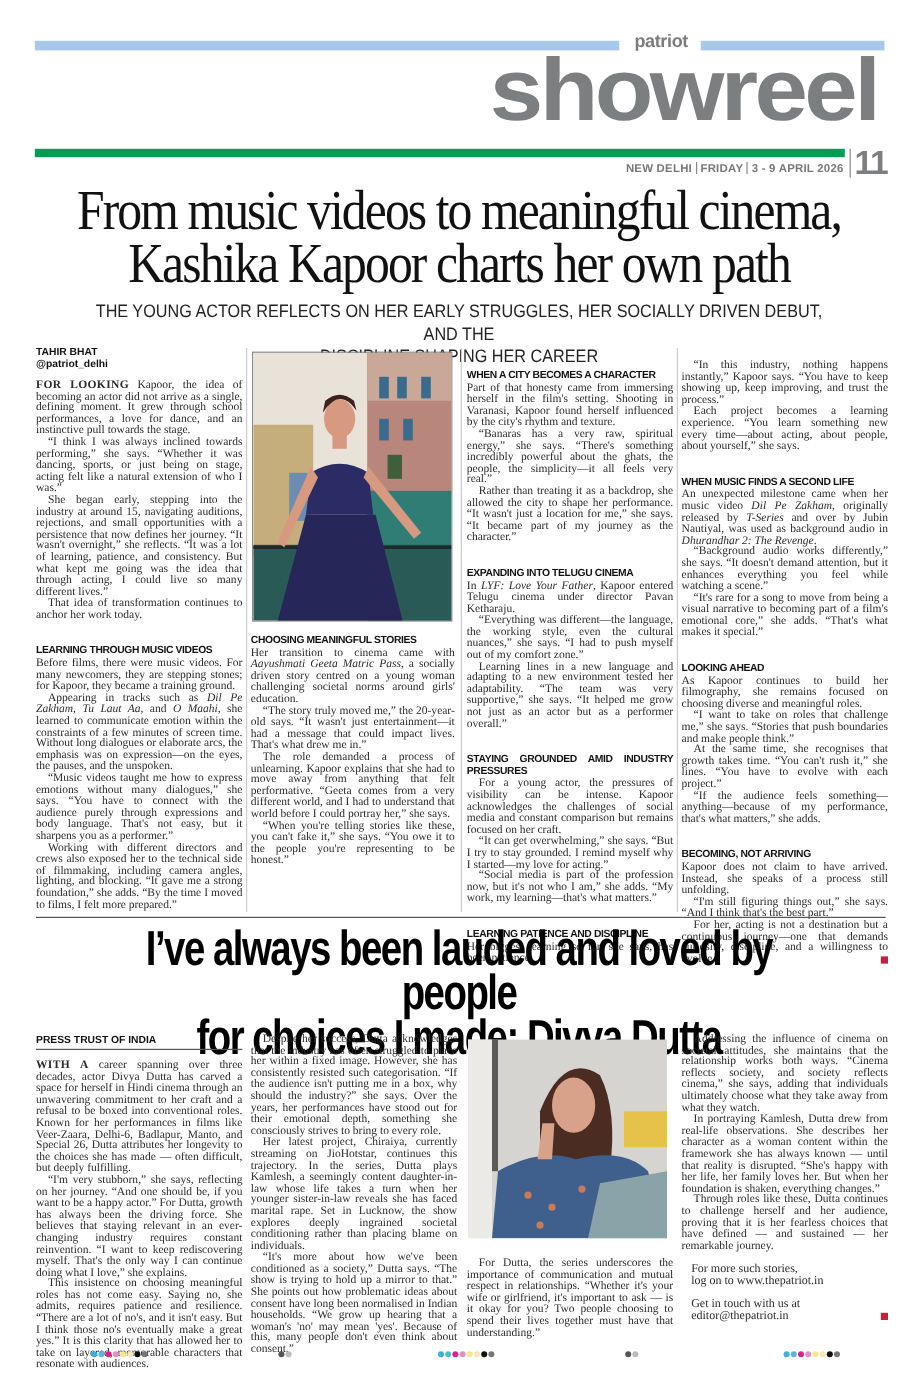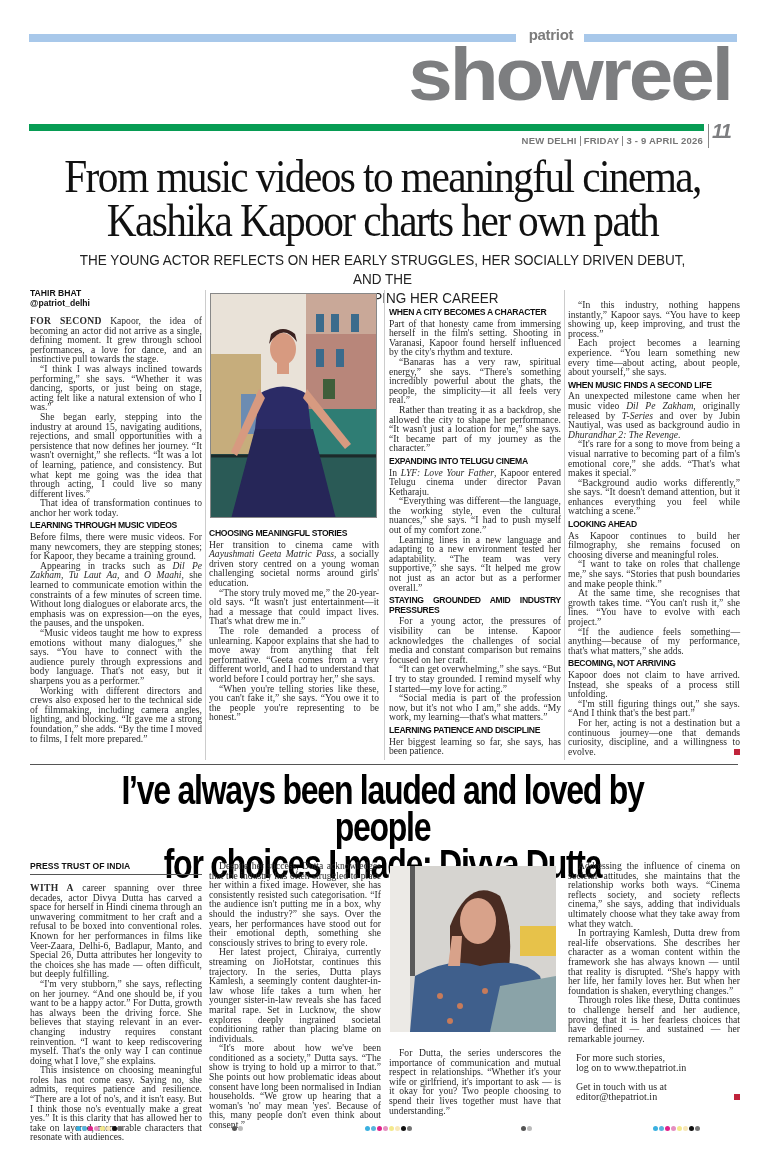--- a/index.html
+++ b/index.html
@@ -9,36 +9,36 @@
   
   .topbar { position: absolute; top: 34px; height: 8px; background: #a8c8ea; }
   .topbar.left { left: 29px; width: 487px; }
   .topbar.right { left: 584px; width: 153px; }
   .brand { position: absolute; top: 26px; left: 520px; width: 62px; text-align: center;
     font-family: "Liberation Sans", sans-serif; font-weight: bold; font-size: 15px; color: #7c7c7c; letter-spacing: -0.3px; }
   .showreel { position: absolute; top: 38px; right: 34px; font-family: "Liberation Sans", sans-serif;
     font-weight: bold; font-size: 80px; line-height: 80px; color: #7d7e80; letter-spacing: -3px; transform: scaleY(0.92); transform-origin: top right; }
   .greenbar { position: absolute; top: 124px; left: 29px; width: 675px; height: 7px; background: #079c54; }
   .pagenum-sep { position: absolute; top: 124px; left: 708px; width: 1px; height: 24px; background: #888; }
-  .pagenum { position: absolute; top: 120px; left: 712px; font-family: "Liberation Sans", sans-serif; font-weight: bold; font-size: 20px; color: #7d7e80; letter-spacing: -1px; font-style: italic; }
+  .pagenum { position: absolute; top: 120px; left: 712px; font-family: "Liberation Sans", sans-serif; font-weight: bold; font-size: 28px; color: #7d7e80; letter-spacing: -1px; }
   .dateline { position: absolute; top: 135px; right: 62px; font-family: Liberation Sans, sans-serif; font-weight: bold; font-size: 9.5px; color: #777; letter-spacing: 0.2px; }
   .dateline .sep { display: inline-block; width: 1px; height: 10px; background: #888; vertical-align: middle; margin: 0 3px; }
 
   
   .h1 { position: absolute; top: 154px; left: 0; width: 765px; text-align: center; font-family: "Liberation Serif", serif;
     font-size: 47px; line-height: 44px; color: #111; letter-spacing: -1.8px; transform: scaleX(0.88); transform-origin: center top; }
   .deck { position: absolute; top: 250px; left: 40px; width: 685px; text-align: center; font-family: "Liberation Sans", sans-serif;
     font-size: 15px; line-height: 19px; color: #222; transform: scaleX(0.9); transform-origin: center top; }
 
   
   .col { position: absolute; font-family: "Liberation Serif", serif; font-size: 9.6px; line-height: 9.6px; color: #2a2a2a; text-align: justify; }
   .col p { text-indent: 10px; }
   .col p.first { text-indent: 0; }
   .col p.noind { text-indent: 0; }
-  .col .sub { font-family: "Liberation Sans", sans-serif; font-weight: bold; font-size: 8.6px; color: #111; margin-top: 4px; margin-bottom: 1px; letter-spacing: -0.3px; text-transform: uppercase; }
+  .col .sub { font-family: "Liberation Sans", sans-serif; font-weight: bold; font-size: 8.6px; color: #111; margin-top: 20px; margin-bottom: 1px; letter-spacing: -0.3px; text-transform: uppercase; }
   .col .sub.nomargin { margin-top: 0; }
   .col i { font-style: italic; }
   .lead { font-weight: bold; letter-spacing: 0.3px; }
   .byline { font-family: "Liberation Sans", sans-serif; font-weight: bold; font-size: 8.6px; line-height: 10px; color: #111; }
   .byline-rule { height: 1px; background: #555; margin: 3px 0 8px; }
   .endmark { display: inline-block; width: 6px; height: 6px; background: #c0233b; float: right; margin-top: 2px; }
 
   .c1 { left: 30px; top: 288px; width: 172px; }
   .c2 { left: 209px; top: 529px; width: 170px; }
   .c3 { left: 389px; top: 290px; width: 172px; }
@@ -84,21 +84,21 @@
 </div>
 <div class="deck">
   <div>THE YOUNG ACTOR REFLECTS ON HER EARLY STRUGGLES, HER SOCIALLY DRIVEN DEBUT, AND THE</div>
   <div>DISCIPLINE SHAPING HER CAREER</div>
 </div>
 
 <div class="col c1">
   <div class="byline">TAHIR BHAT</div>
   <div class="byline">@patriot_delhi</div>
   <div style="height:8px"></div>
-  <p class="first"><span class="lead">FOR SECOND</span> <span>Kapoor, the idea of becoming an actor did not arrive as a single, defining moment. It grew through school performances, a love for dance, and an instinctive pull towards the stage.</span></p>
+  <p class="first"><span class="lead">FOR LOOKING</span> <span>Kapoor, the idea of becoming an actor did not arrive as a single, defining moment. It grew through school performances, a love for dance, and an instinctive pull towards the stage.</span></p>
   <p>“I think I was always inclined towards performing,” she says. “Whether it was dancing, sports, or just being on stage, acting felt like a natural extension of who I was.”</p>
   <p>She began early, stepping into the industry at around 15, navigating auditions, rejections, and small opportunities with a persistence that now defines her journey. “It wasn't overnight,” she reflects. “It was a lot of learning, patience, and consistency. But what kept me going was the idea that through acting, I could live so many different lives.”</p>
   <p>That idea of transformation continues to anchor her work today.</p>
   <div class="sub">LEARNING THROUGH MUSIC VIDEOS</div>
   <p class="noind">Before films, there were music videos. For many newcomers, they are stepping stones; for Kapoor, they became a training ground.</p>
   <p><span>Appearing in tracks such as </span><i>Dil Pe Zakham</i><span>, </span><i>Tu Laut Aa</i><span>, and </span><i>O Maahi</i><span>, she learned to communicate emotion within the constraints of a few minutes of screen time. Without long dialogues or elaborate arcs, the emphasis was on expression—on the eyes, the pauses, and the unspoken.</span></p>
   <p>“Music videos taught me how to express emotions without many dialogues,” she says. “You have to connect with the audience purely through expressions and body language. That's not easy, but it sharpens you as a performer.”</p>
   <p>Working with different directors and crews also exposed her to the technical side of filmmaking, including camera angles, lighting, and blocking. “It gave me a strong foundation,” she adds. “By the time I moved to films, I felt more prepared.”</p>
 </div>
 
@@ -157,22 +157,22 @@
   <p class="noind">Her biggest learning so far, she says, has been patience.</p>
 </div>
 
 <div class="vdivider" style="left:564px; top:290px; height:470px;"></div>
 
 <div class="col c4">
   <p style="margin-top:10px">“In this industry, nothing happens instantly,” Kapoor says. “You have to keep showing up, keep improving, and trust the process.”</p>
   <p>Each project becomes a learning experience. “You learn something new every time—about acting, about people, about yourself,” she says.</p>
   <div class="sub">WHEN MUSIC FINDS A SECOND LIFE</div>
   <p class="noind"><span>An unexpected milestone came when her music video </span><i>Dil Pe Zakham</i><span>, originally released by </span><i>T-Series</i><span> and over by Jubin Nautiyal, was used as background audio in </span><i>Dhurandhar 2: The Revenge</i><span>.</span></p>
+  <p>“Background audio works differently,” she says. “It doesn't demand attention, but it enhances everything you feel while watching a scene.”</p>
   <p>“It's rare for a song to move from being a visual narrative to becoming part of a film's emotional core,” she adds. “That's what makes it special.”</p>
-  <p>“Background audio works differently,” she says. “It doesn't demand attention, but it enhances everything you feel while watching a scene.”</p>
   <div class="sub">LOOKING AHEAD</div>
   <p class="noind">As Kapoor continues to build her filmography, she remains focused on choosing diverse and meaningful roles.</p>
   <p>“I want to take on roles that challenge me,” she says. “Stories that push boundaries and make people think.”</p>
   <p>At the same time, she recognises that growth takes time. “You can't rush it,” she lines. “You have to evolve with each project.”</p>
   <p>“If the audience feels something—anything—because of my performance, that's what matters,” she adds.</p>
   <div class="sub">BECOMING, NOT ARRIVING</div>
   <p class="noind">Kapoor does not claim to have arrived. Instead, she speaks of a process still unfolding.</p>
   <p>“I'm still figuring things out,” she says. “And I think that's the best part.”</p>
   <p><span>For her, acting is not a destination but a continuous journey—one that demands curiosity, discipline, and a willingness to evolve.</span><span class="endmark"></span></p>
 </div>

